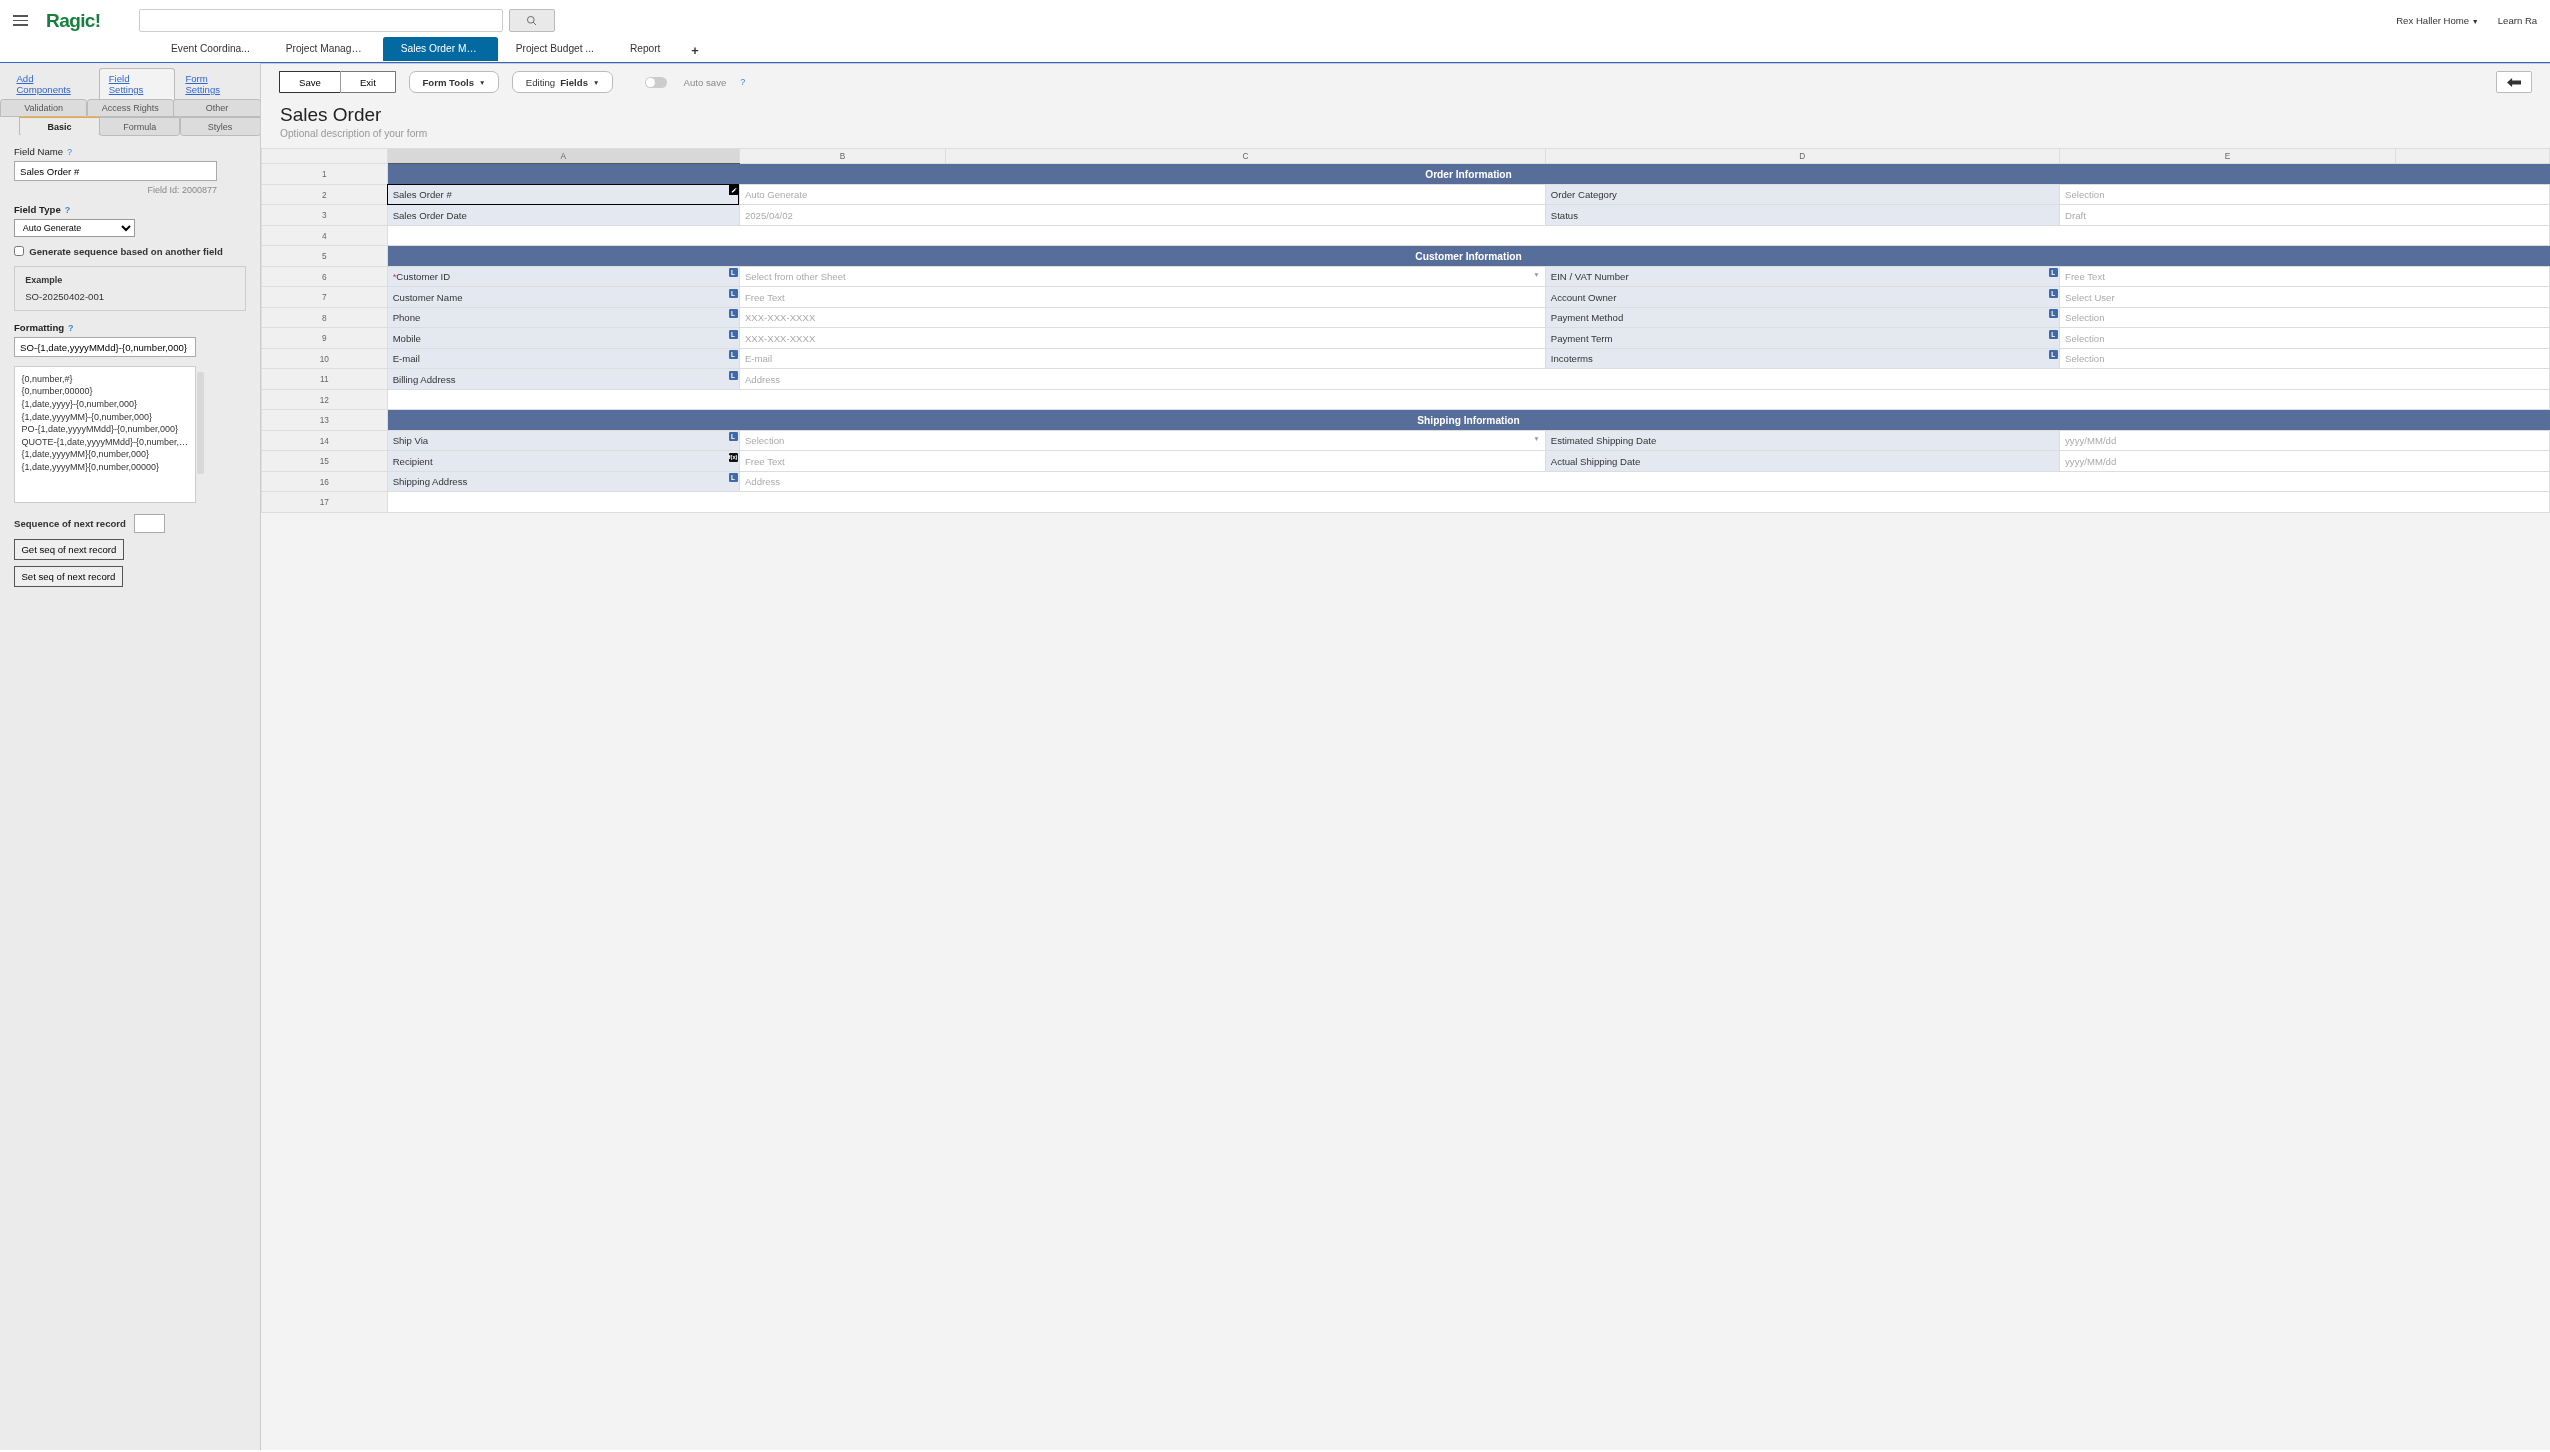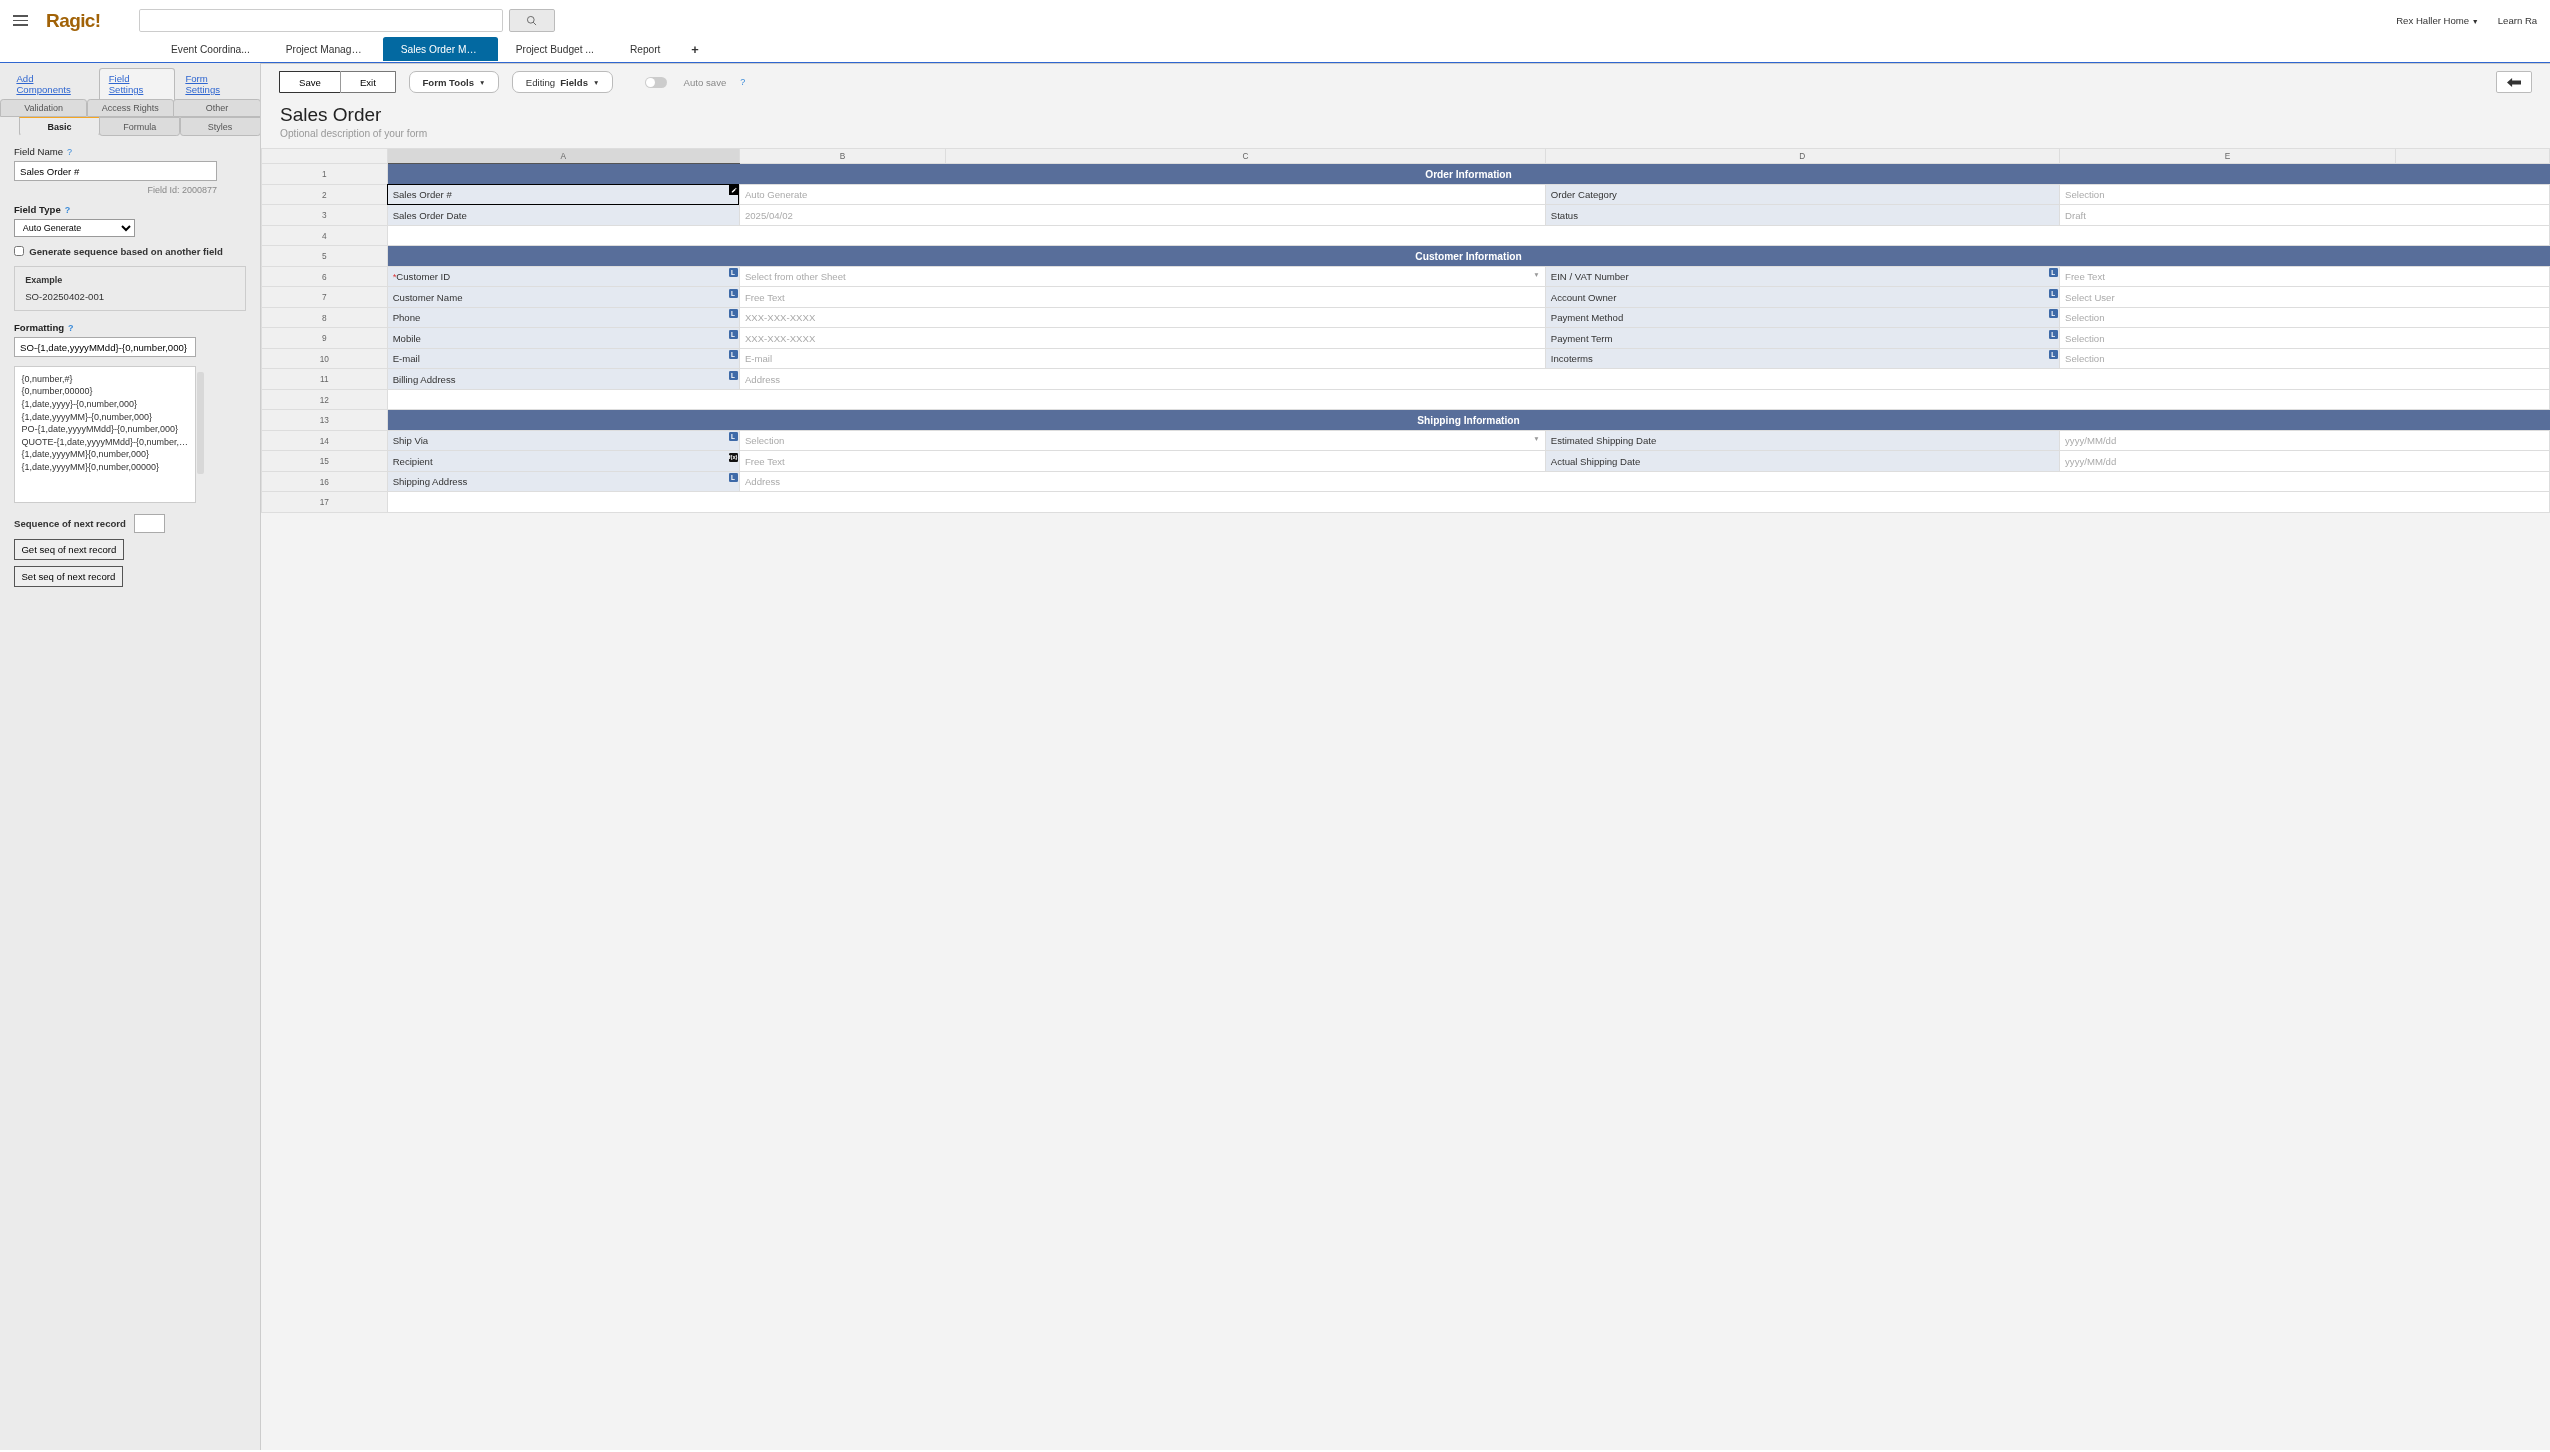--- a/index.html
+++ b/index.html
@@ -2,29 +2,29 @@
 <html style="font-size:10.2px"><head>
 <meta charset="utf-8">
 <style>
 * { box-sizing: border-box; margin: 0; padding: 0; }
 body { font-family: -apple-system, "Segoe UI", Arial, sans-serif; font-size: 9px; color: #333; background: #fff; overflow: hidden; }
 
 
 .hdr { display: flex; align-items: center; padding: 5.1px 12.8px 0 12.8px; height: 37px; border-bottom: 0.6px solid transparent; }
 .hamburger { width: 15.3px; height: 15.3px; margin-right: 18px; cursor: pointer; display: flex; flex-direction: column; justify-content: center; gap: 3.2px; }
 .hamburger span { display: block; height: 1.3px; background: #555; }
-.logo { font-size: 19px; font-weight: 900; color: #a16207; letter-spacing: -0.6px; margin-right: 38px; }
+.logo { font-size: 19px; font-weight: 900; color: #15803d; letter-spacing: -0.6px; margin-right: 38px; }
 .search-wrap { display: flex; align-items: center; gap: 6.4px; }
 .search-input { width: 364px; height: 23px; border: 0.6px solid #ccc; border-radius: 1.9px; padding: 0 6.4px; font-size: 9px; }
 .search-btn { width: 46px; height: 23px; border: 0.6px solid #bbb; background: #e9e9e9; border-radius: 1.9px; cursor: pointer; display: flex; align-items: center; justify-content: center; }
 .hdr-right { margin-left: auto; display: flex; align-items: center; gap: 19px; font-size: 9.6px; color: #333; font-weight: 500; }
 .hdr-right .chev { font-size: 7px; margin-left: 2.6px; }
 
 
-.tabs { display: flex; align-items: center; height: 25.6px; border-bottom: 1.9px solid #2f66d0; padding-left: 153px; }
+.tabs { display: flex; align-items: flex-start; height: 25.6px; border-bottom: 1.9px solid #2f66d0; padding-left: 153px; }
 .tab { padding: 6.4px 18px; font-size: 10.2px; color: #333; cursor: pointer; white-space: nowrap; max-width: 115px; overflow: hidden; text-overflow: ellipsis; }
 .tab.active { background: #0369a1; color: #fff; border-radius: 2.6px 2.6px 0 0; }
 .tab-add { padding: 6.4px 12.8px; font-size: 12.8px; font-weight: bold; cursor: pointer; }
 
 
 .content { display: flex; height: calc(100vh - 65px); }
 
 
 .sidebar { width: 261px; background: #ebebeb; border-right: 0.6px solid #ccc; display: flex; flex-direction: column; overflow-y: auto; }
 .side-tabs-1 { display: flex; gap: 0; padding: 5.1px 6.4px 0 6.4px; }

